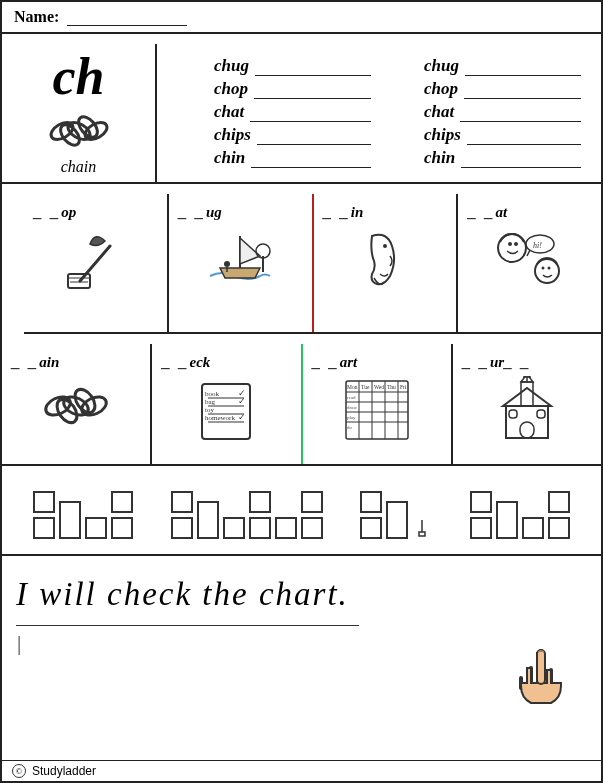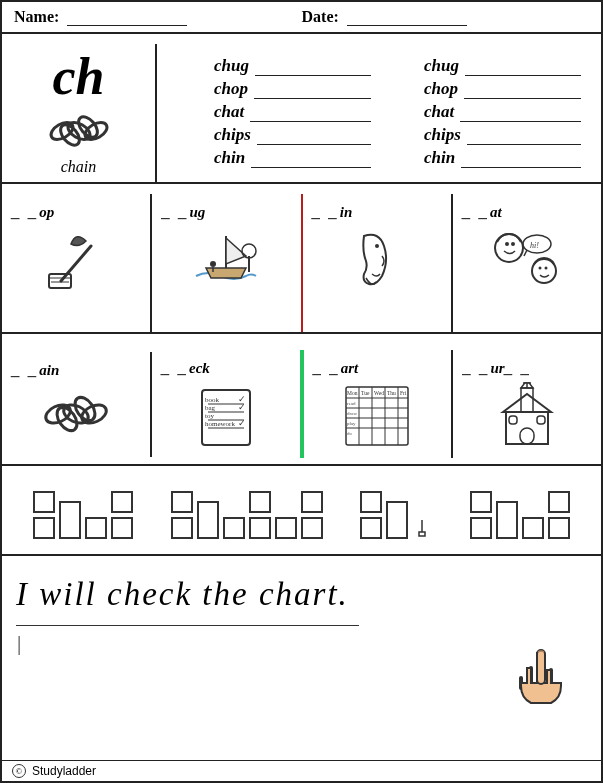--- a/index.html
+++ b/index.html
@@ -97,20 +97,21 @@
       border-bottom: 1.5px solid #222;
       height: 18px;
       min-width: 70px;
     }
 
     
     .row2 {
       display: flex;
       border-bottom: 2px solid #222;
       height: 140px;
+      margin-left: 22px;
     }
     .fill-cell {
       flex: 1;
       border-right: 2px solid #222;
       display: flex;
       flex-direction: column;
       align-items: center;
       justify-content: flex-start;
       padding: 8px 4px;
     }
@@ -124,21 +125,20 @@
       margin-bottom: 4px;
       align-self: flex-start;
       padding-left: 6px;
     }
 
     
     .row3 {
       display: flex;
       border-bottom: 2px solid #222;
       height: 122px;
-      align-items: center;
     }
     .row3 .fill-cell {
       flex: 1;
       border-right: 2px solid #222;
       display: flex;
       flex-direction: column;
       align-items: center;
       justify-content: flex-start;
       padding: 8px 4px;
     }
@@ -237,24 +237,20 @@
 </head>
 <body>
 
 <div class="page">
 
   <div class="header">
     <div class="header-name">
       <span>Name:</span>
       <span class="header-line"></span>
     </div>
-    <div class="header-date">
-      <span>Date:</span>
-      <span class="header-line"></span>
-    </div>
   </div>
 
   <div class="row1">
     <div class="ch-cell">
       <div class="ch-letter">
         <span style="font-style:italic; font-family:'Comic Sans MS',cursive;">ch</span>
       </div>
 
       <svg class="chain-svg" viewBox="0 0 70 55">
         <ellipse cx="18" cy="28" rx="12" ry="7" fill="none" stroke="#333" stroke-width="3" transform="rotate(-30 18 28)"></ellipse>
@@ -406,21 +402,21 @@
       </div>
       <svg width="72" height="65" viewBox="0 0 72 65">
         <ellipse cx="18" cy="30" rx="13" ry="8" fill="none" stroke="#333" stroke-width="3" transform="rotate(-25 18 30)"></ellipse>
         <ellipse cx="36" cy="30" rx="13" ry="8" fill="none" stroke="#333" stroke-width="3" transform="rotate(25 36 30)"></ellipse>
         <ellipse cx="54" cy="30" rx="13" ry="8" fill="none" stroke="#333" stroke-width="3" transform="rotate(-25 54 30)"></ellipse>
         <ellipse cx="27" cy="35" rx="13" ry="8" fill="none" stroke="#333" stroke-width="3" transform="rotate(55 27 35)"></ellipse>
         <ellipse cx="45" cy="25" rx="13" ry="8" fill="none" stroke="#333" stroke-width="3" transform="rotate(55 45 25)"></ellipse>
       </svg>
     </div>
 
-    <div class="fill-cell" style="border-right:4px solid #22c55e;">
+    <div class="fill-cell" style="border-right:2px solid #22c55e;">
       <div class="fill-label">
         <span class="leading-dashes">_ _</span><span style="font-style:italic;font-weight:bold;font-size:15px;">eck</span>
       </div>
       <svg width="68" height="68" viewBox="0 0 68 68">
         <rect x="10" y="8" width="48" height="55" rx="3" fill="#fff" stroke="#333" stroke-width="2"></rect>
         <line x1="16" y1="22" x2="52" y2="22" stroke="#333" stroke-width="1"></line>
         <line x1="16" y1="30" x2="52" y2="30" stroke="#333" stroke-width="1"></line>
         <line x1="16" y1="38" x2="52" y2="38" stroke="#333" stroke-width="1"></line>
         <line x1="16" y1="46" x2="52" y2="46" stroke="#333" stroke-width="1"></line>
         <text x="13" y="20" font-size="7" fill="#333">book</text>

